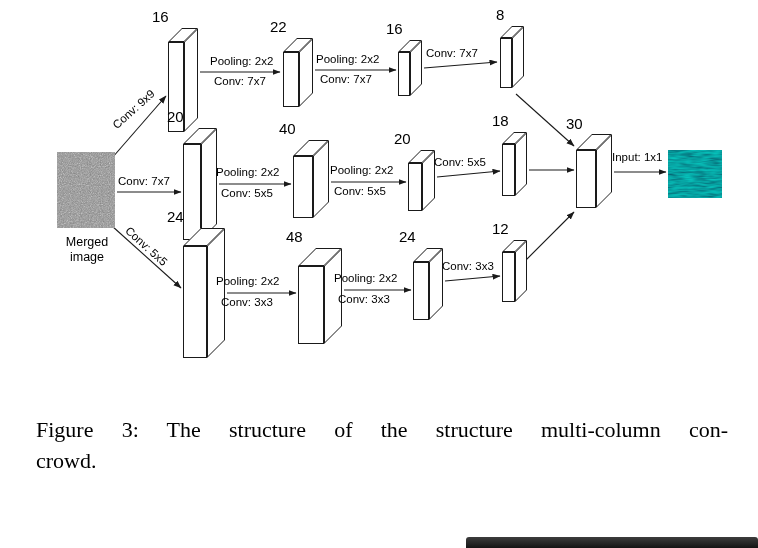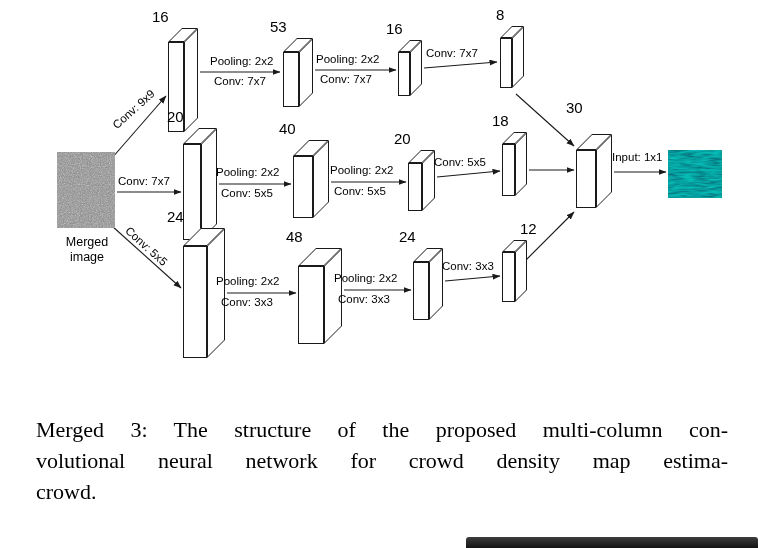--- a/index.html
+++ b/index.html
@@ -105,21 +105,21 @@
       <i class="side"></i>
       <i class="front"></i>
     </div>
   <div class="cuboid" style="left:500px;top:26px;--w:12px;--h:50px;--d:12px">
       <i class="top"></i>
       <i class="side"></i>
       <i class="front"></i>
     </div>
 
   <div class="num" style="left:152px;top:9px">16</div>
-  <div class="num" style="left:270px;top:19px">53</div>
+  <div class="num" style="left:270px;top:19px">22</div>
   <div class="num" style="left:386px;top:21px">16</div>
   <div class="num" style="left:496px;top:7px">8</div>
 
   <div class="elabel" style="left:210px;top:55px">Pooling: 2x2</div>
   <div class="elabel" style="left:214px;top:75px">Conv: 7x7</div>
   <div class="elabel" style="left:316px;top:53px">Pooling: 2x2</div>
   <div class="elabel" style="left:320px;top:73px">Conv: 7x7</div>
   <div class="elabel" style="left:426px;top:47px">Conv: 7x7</div>
 
   <div class="cuboid" style="left:183px;top:128px;--w:18px;--h:96px;--d:16px">
@@ -171,51 +171,50 @@
     </div>
   <div class="cuboid" style="left:502px;top:240px;--w:13px;--h:50px;--d:12px">
       <i class="top"></i>
       <i class="side"></i>
       <i class="front"></i>
     </div>
 
   <div class="num" style="left:167px;top:209px">24</div>
   <div class="num" style="left:286px;top:229px">48</div>
   <div class="num" style="left:399px;top:229px">24</div>
-  <div class="num" style="left:520px;top:221px">12</div>
+  <div class="num" style="left:492px;top:221px">12</div>
 
   <div class="elabel" style="left:216px;top:275px">Pooling: 2x2</div>
   <div class="elabel" style="left:221px;top:296px">Conv: 3x3</div>
   <div class="elabel" style="left:334px;top:272px">Pooling: 2x2</div>
   <div class="elabel" style="left:338px;top:293px">Conv: 3x3</div>
   <div class="elabel" style="left:442px;top:260px">Conv: 3x3</div>
 
   <div class="cuboid" style="left:576px;top:134px;--w:20px;--h:58px;--d:16px">
       <i class="top"></i>
       <i class="side"></i>
       <i class="front"></i>
     </div>
-  <div class="num" style="left:566px;top:100px">30</div>
+  <div class="num" style="left:566px;top:116px">30</div>
 
   <div class="elabel" style="left:612px;top:151px">Input: 1x1</div>
 
   <div class="thumb" style="left:668px;top:150px;width:54px;height:48px">
     <svg width="54" height="48">
       <defs>
         <filter id="dnoise" x="0" y="0" width="100%" height="100%">
           <feTurbulence type="fractalNoise" baseFrequency="0.08 0.45" numOctaves="2" seed="4" stitchTiles="stitch"></feTurbulence>
           <feColorMatrix values="0 0 0 0 0   0 0 0 1.1 0   0 0 0 0.6 0   0 0 0 0 1"></feColorMatrix>
         </filter>
       </defs>
       <rect width="54" height="48" fill="#1939c6"></rect>
       <rect width="54" height="48" filter="url(#dnoise)" opacity="0.75"></rect>
     </svg>
   </div>
 
   <div class="caption">
-    <div class="cap-j">Merged 3: The structure of the proposed multi-column con-</div>
-    <div class="cap-j">volutional neural network for crowd density map estima-</div>
+    <div class="cap-j">Figure 3: The structure of the structure multi-column con-</div>
     <div>crowd.</div>
   </div>
 
   <div class="bottom-bar"></div>
 
 </div>
 
 </body></html>

